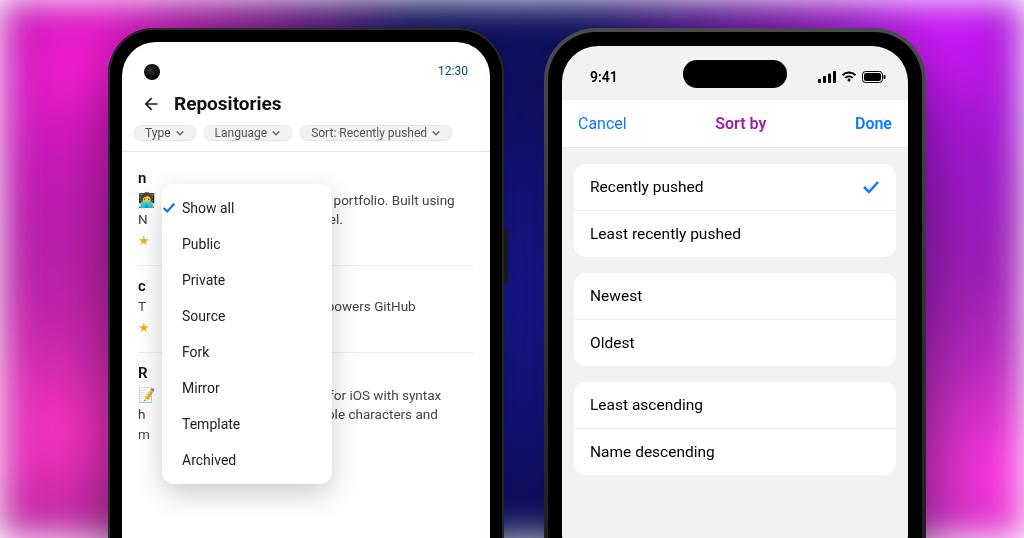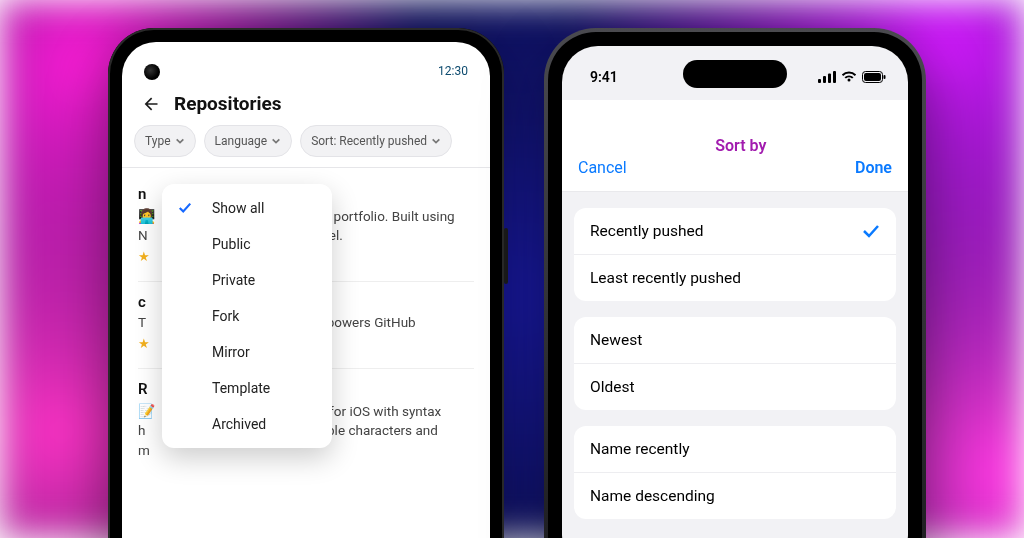--- a/index.html
+++ b/index.html
@@ -45,38 +45,38 @@
     background: radial-gradient(circle at 40% 40%, #333 0%, #000 60%);
   }
   .status-row { display: flex; justify-content: flex-end; padding: 22px 22px 0 0; font-size: 12px; color: #0c4a6e; }
   .header-row { display: flex; align-items: center; gap: 14px; padding: 14px 18px 10px 18px; }
   .back-arrow { width: 20px; height: 20px; stroke: #1c1c1c; stroke-width: 2; fill: none; }
   .page-title { font-size: 19px; font-weight: 700; color: #111; }
   .chips { display: flex; gap: 8px; padding: 0 12px 10px 12px; }
   .chip {
     display: flex; align-items: center; gap: 4px;
     background: #f2f2f4; border: 1px solid #e3e3e7; border-radius: 16px;
-    padding: 8px 10px; font-size: 12px; color: #555; cursor: pointer;
+    padding: 0 10px; font-size: 12px; color: #555; cursor: pointer;
   }
   .chev { width: 10px; height: 10px; stroke: #777; stroke-width: 2; fill: none; }
   .hr { height: 1px; background: #e6e6e9; }
   .repo-list { padding: 6px 16px; font-size: 14px; color: #111; line-height: 1.45; }
   .repo { padding: 10px 0 14px 0; border-bottom: 1px solid #eee; }
   .repo-name { font-weight: 600; font-size: 15px; }
   .repo-desc { color: #444; font-size: 13.5px; }
   .repo-emoji { font-size: 14px; margin-right: 4px; }
   .star { color: #f2b01e; font-size: 13px; }
   .dropdown {
     position: absolute; left: 40px; top: 142px;
     width: 170px;
     background: #fff; border-radius: 12px;
     box-shadow: 0 10px 28px rgba(0,0,0,0.20);
     padding: 6px 0;
   }
-  .dd-item { display: flex; align-items: center; gap: 20px; padding: 10px 16px; font-size: 14px; color: #222; cursor: pointer; }
+  .dd-item { display: flex; align-items: center; gap: 6px; padding: 10px 0; font-size: 14px; color: #222; cursor: pointer; }
   .dd-check { width: 14px; height: 14px; stroke: #1769ff; stroke-width: 2.5; fill: none; flex: 0 0 14px; }
   .dd-spacer { width: 14px; flex: 0 0 14px; }
 
   
   .iphone {
     position: absolute;
     left: 544px; top: 28px;
     width: 382px; height: 560px;
     background: linear-gradient(180deg,#4a4a4f,#1b1b1e);
     border-radius: 52px;
@@ -101,21 +101,21 @@
     width: 104px; height: 28px; background: #000; border-radius: 16px;
   }
   .ios-status { display: flex; justify-content: space-between; align-items: center; padding: 18px 22px 0 28px; height: 44px; font-size: 14px; font-weight: 600; color: #000; gap: 20px; }
   .ios-icons { display:flex; gap:5px; align-items:center; }
   .ios-icons svg { display:block; }
   .sheet-header {
     display: flex; justify-content: space-between; align-items: center;
     background: #fff; padding: 14px 16px; margin-top: 10px;
     border-bottom: 1px solid #e9e9ec;
   }
-  .sheet-header .link { color: #0a7aff; font-size: 16px; cursor: pointer; margin-top: 44px; }
+  .sheet-header .link { color: #0a7aff; font-size: 16px; cursor: pointer; }
   .sheet-header .done { font-weight: 600; }
   .sheet-title { font-size: 16px; font-weight: 600; color: #a21caf; }
   .group {
     margin: 16px 12px 0 12px; background: #fff; border-radius: 12px;
     overflow: hidden;
   }
   .row {
     display: flex; justify-content: space-between; align-items: flex-start;
     padding: 14px 16px; font-size: 15.5px; color: #000; cursor: pointer;
   }
@@ -211,20 +211,24 @@
             </svg>
           <span>Show all</span>
         </div>
         <div class="dd-item">
           <span class="dd-spacer"></span>
           <span>Public</span>
         </div>
         <div class="dd-item">
           <span class="dd-spacer"></span>
           <span>Private</span>
+        </div>
+        <div class="dd-item">
+          <span class="dd-spacer"></span>
+          <span>Source</span>
         </div>
         <div class="dd-item">
           <span class="dd-spacer"></span>
           <span>Fork</span>
         </div>
         <div class="dd-item">
           <span class="dd-spacer"></span>
           <span>Mirror</span>
         </div>
         <div class="dd-item">
@@ -293,21 +297,21 @@
         <div class="row">
           <span>Newest</span>
         </div>
         <div class="row">
           <span>Oldest</span>
         </div>
       </div>
 
       <div class="group">
         <div class="row">
-          <span>Name recently</span>
+          <span>Least ascending</span>
         </div>
         <div class="row">
           <span>Name descending</span>
         </div>
       </div>
 
     </div>
       </div>
   </div>
 

